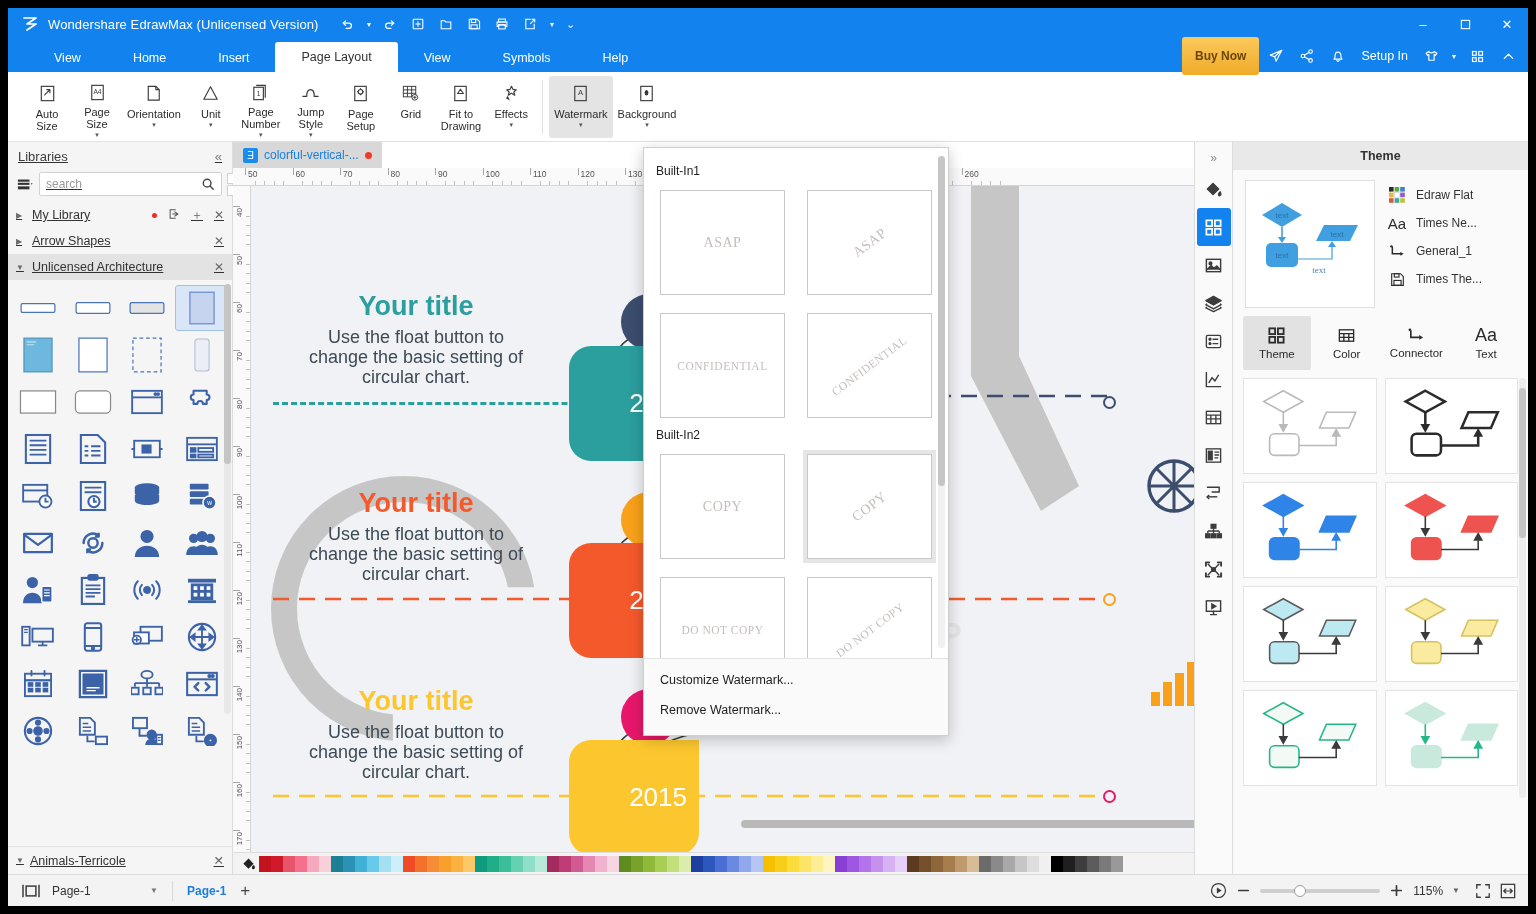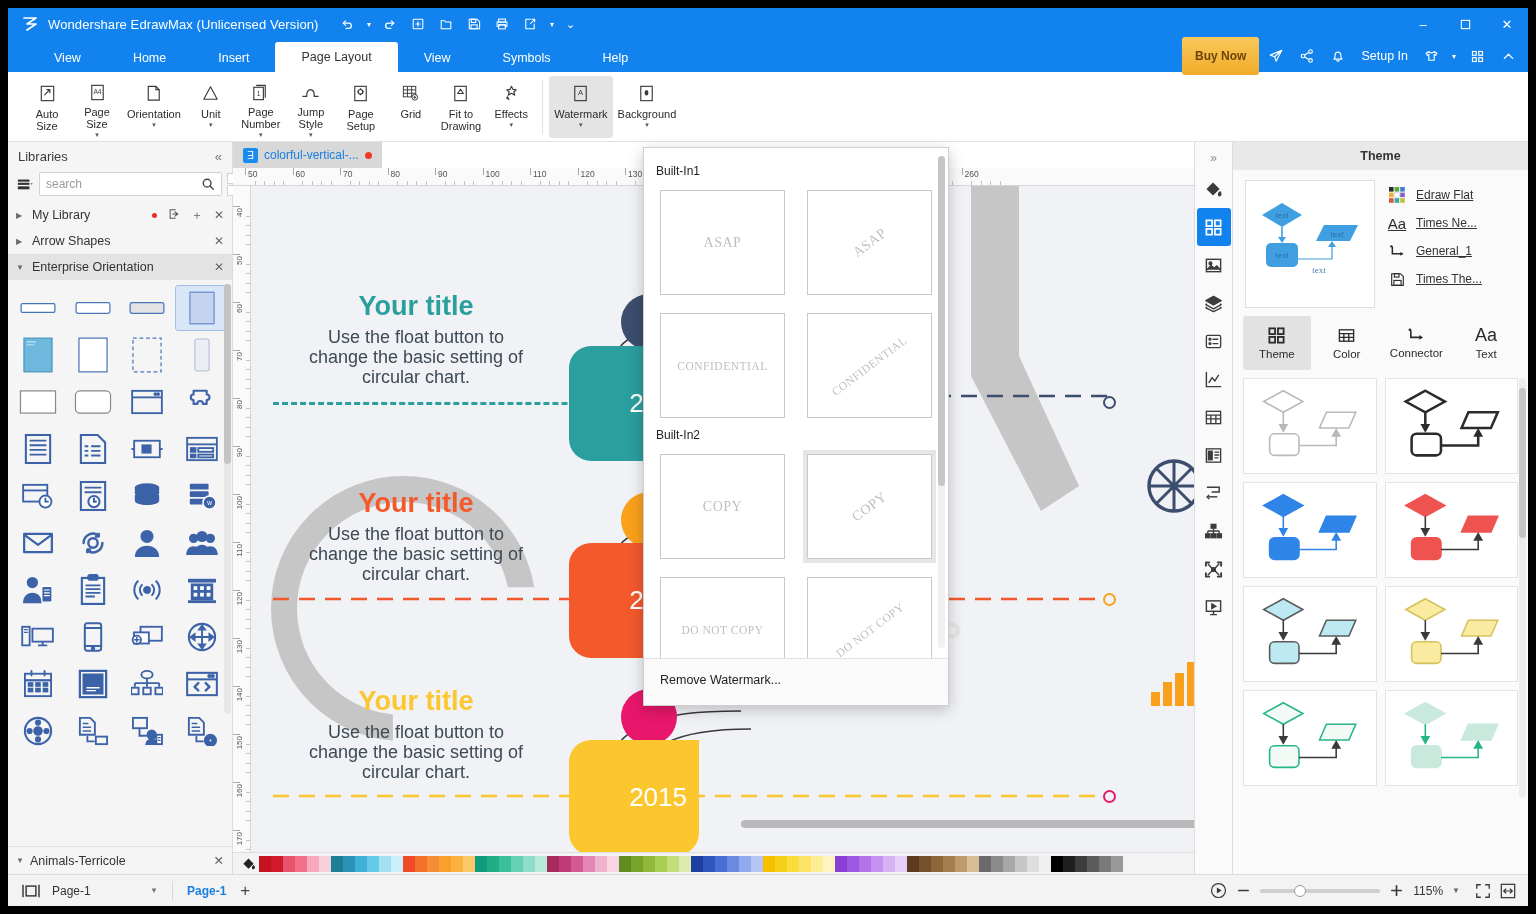--- a/index.html
+++ b/index.html
@@ -33,21 +33,21 @@
   .rbtn.active { background:#e4e4e4; }
   .rbtn .ico { height:26px; display:flex; align-items:center; justify-content:center; color:#3a3a3a; }
   .rbtn .lbl { font-size:11px; color:#2b2b2b; text-align:center; line-height:12px; margin-top:2px; white-space:pre-line; }
   .rbtn .caret { font-size:7px; color:#555; line-height:7px; margin-top:1px; }
   .rsep { width:1px; height:54px; background:#e0e0e0; margin:4px 6px 0 6px; }
 
   
   .main { display:flex; height:calc(898px - 32px - 32px - 70px - 32px); }
 
   
-  .left { width:225px; background:#f5f5f5; border-right:1px solid #dcdcdc; display:flex; flex-direction:column; }
+  .left { width:225px; background:#f5f5f5; border-right:1px solid #dcdcdc; display:flex; flex-direction:column;text-decoration:underline; }
   .lhead { height:28px; display:flex; align-items:center; justify-content:space-between; padding:0 10px; }
   .lhead .t { font-size:13px; color:#3d3d3d; }
   .collapse { color:#777; font-size:13px; cursor:pointer; }
   .searchrow { display:flex; align-items:center; padding:2px 8px 6px 8px; gap:5px; }
   .lib-ico { width:24px; height:22px; display:flex; align-items:center; justify-content:center; color:#333; cursor:pointer; }
   .searchbox { flex:1; height:24px; border:1px solid #d2d2d2; background:#fff; border-radius:2px; display:flex; align-items:center; padding:0 6px; }
   .searchbox input { border:0; outline:0; flex:1; font-size:12px; color:#444; font-family:"Liberation Sans",sans-serif; background:transparent; }
   .searchbox input::placeholder { color:#9a9a9a; }
   .sp-arrows { display:flex; flex-direction:column; gap:1px; }
   .sp-arrow { width:20px; height:11px; border:1px solid #d2d2d2; background:#fff; display:flex; align-items:center; justify-content:center; font-size:7px; color:#777; cursor:pointer; }
@@ -93,21 +93,21 @@
   .rs-btn { width:34px; height:38px; display:flex; align-items:center; justify-content:center; color:#3c3c3c; cursor:pointer; border-radius:3px;}
   .rs-btn.active { background:#1283ee; color:#fff; }
   .rs-top { width:34px; height:24px; display:flex; align-items:center; justify-content:center; color:#8a8a8a; font-size:12px; cursor:pointer;}
 
   
   .right { width:296px; background:#fafafa; border-left:1px solid #dcdcdc; display:flex; flex-direction:column; }
   .rhead { height:28px; background:#e9e9e9; display:flex; align-items:center; justify-content:center; font-size:12.5px; font-weight:bold; color:#333; }
   .themeTop { display:flex; padding:10px 12px 4px 12px; gap:12px; }
   .preview { width:130px; height:128px; background:#fff; border:1px solid #e0e0e0; position:relative; cursor:pointer;}
   .tlist { flex:1; display:flex; flex-direction:column; gap:10px; padding-top:6px;}
-  .tline { display:flex; align-items:center; gap:9px; font-size:12px; color:#333; cursor:pointer;text-decoration:underline; }
+  .tline { display:flex; align-items:center; gap:9px; font-size:12px; color:#333; cursor:pointer; }
   .tline .ti { width:20px; height:18px; display:flex; align-items:center; justify-content:center; }
   .segbar { display:flex; padding:4px 8px 8px 10px; gap:2px; }
   .seg { flex:1; height:54px; display:flex; flex-direction:column; align-items:center; justify-content:center; gap:3px; font-size:11.5px; color:#2b2b2b; cursor:pointer; border-radius:2px;}
   .seg.active{ background:#e2e2e2; }
   .thumbs { flex:1; padding:0 10px 4px 10px; display:grid; grid-template-columns:1fr 1fr; gap:8px; align-content:start; overflow:hidden; position:relative;}
   .thumb { height:96px; background:#fff; border:1px solid #e3e3e3; cursor:pointer; }
   .rscroll { position:absolute; right:2px; top:0px; width:7px; height:420px; background:#ececec; border-radius:4px;}
   .rscroll i { position:absolute; left:0; top:10px; width:7px; height:150px; background:#c4c4c4; border-radius:4px; display:block;}
 
   
@@ -441,21 +441,21 @@
         <span class="act">＋</span>
         <span class="act">✕</span>
       </div>
       <div class="libitem">
         <span class="tri">▶</span>
         <span class="nm">Arrow Shapes</span>
         <span class="act">✕</span>
       </div>
       <div class="libitem sel">
         <span class="tri">▼</span>
-        <span class="nm">Enterprise Orientation</span>
+        <span class="nm">Unlicensed Architecture</span>
         <span class="act">✕</span>
       </div>
 
       <div class="shapes">
         <div class="shapegrid">
 
           <div class="shapecell">
               <svg width="38" height="16" viewBox="0 0 40 18">
                 <rect x="1" y="4" width="38" height="10" rx="1.5" fill="#fff" stroke="#4a74b8" stroke-width="1.4"></rect>
               </svg>
@@ -1483,17 +1483,18 @@
             </div>
           </div>
           <div class="wm-cell">
             <div class="wm-card">
               <span class="wm-txt small rot">DO NOT COPY</span>
             </div>
           </div>
         </div>
       </div>
     <div class="wm-foot">
+      <div class="wm-act">Customize Watermark...</div>
       <div class="wm-act">Remove Watermark...</div>
     </div>
   </div>
 
 </div>
 
 </body></html>

